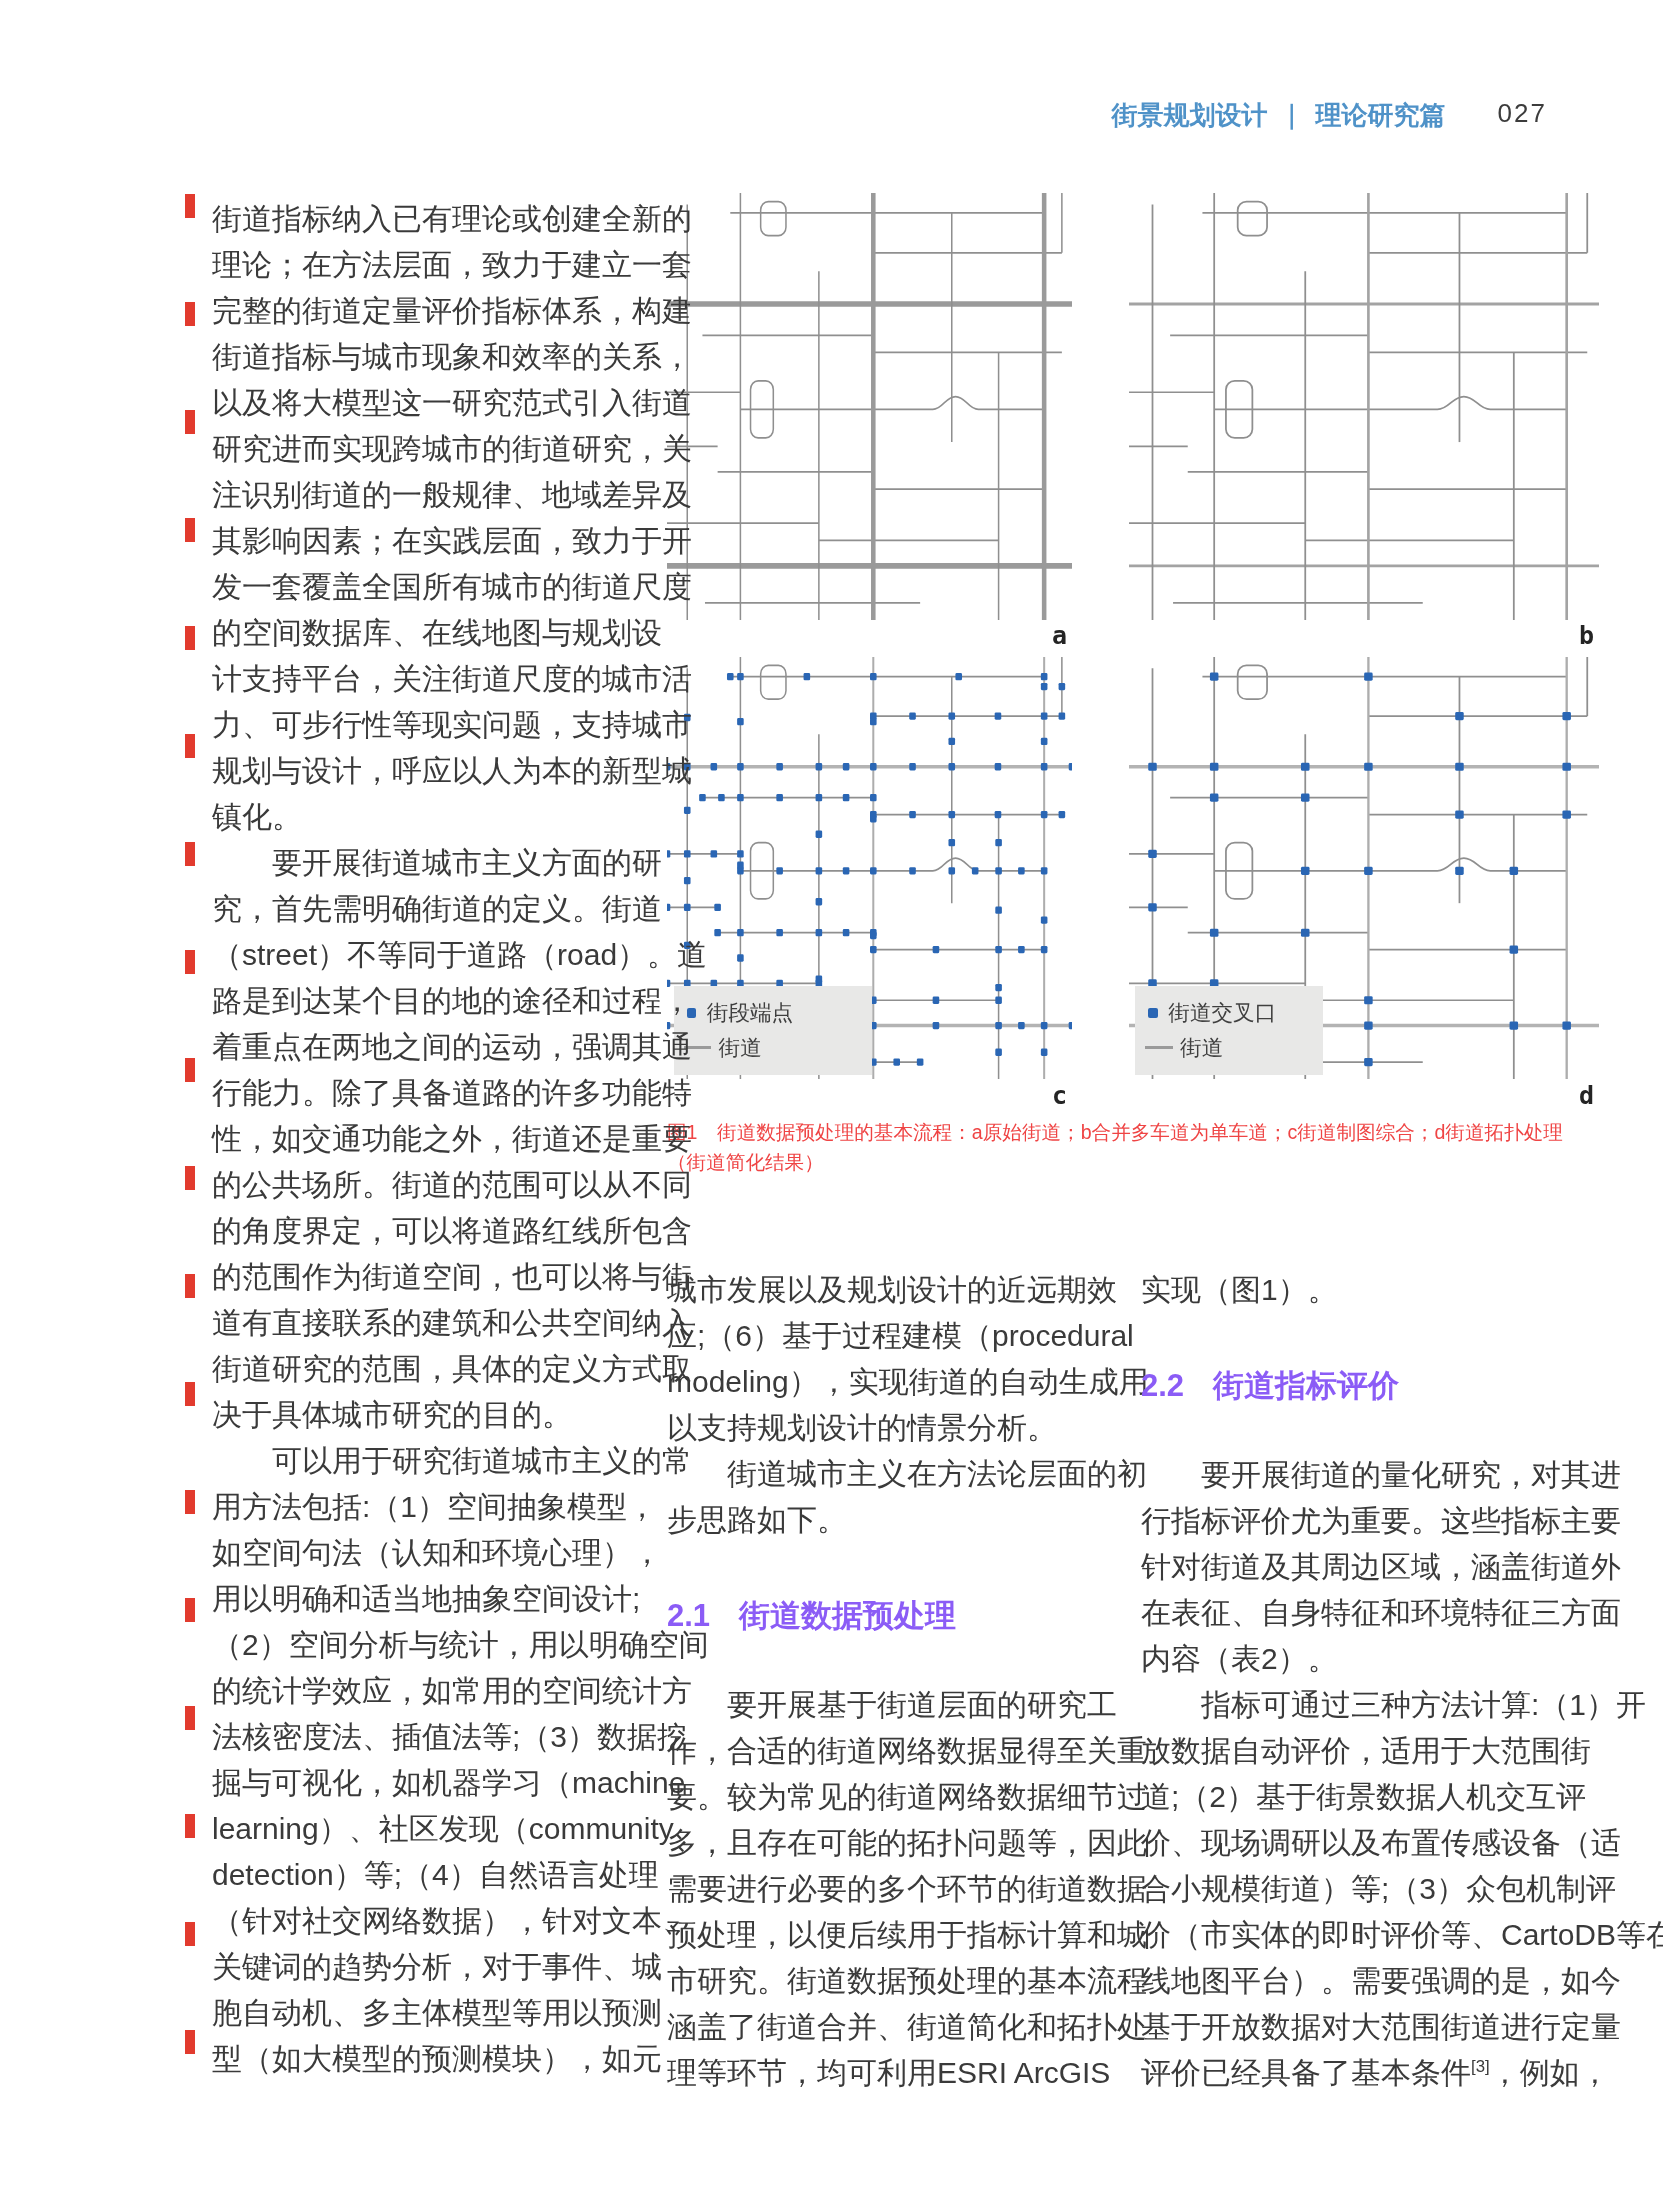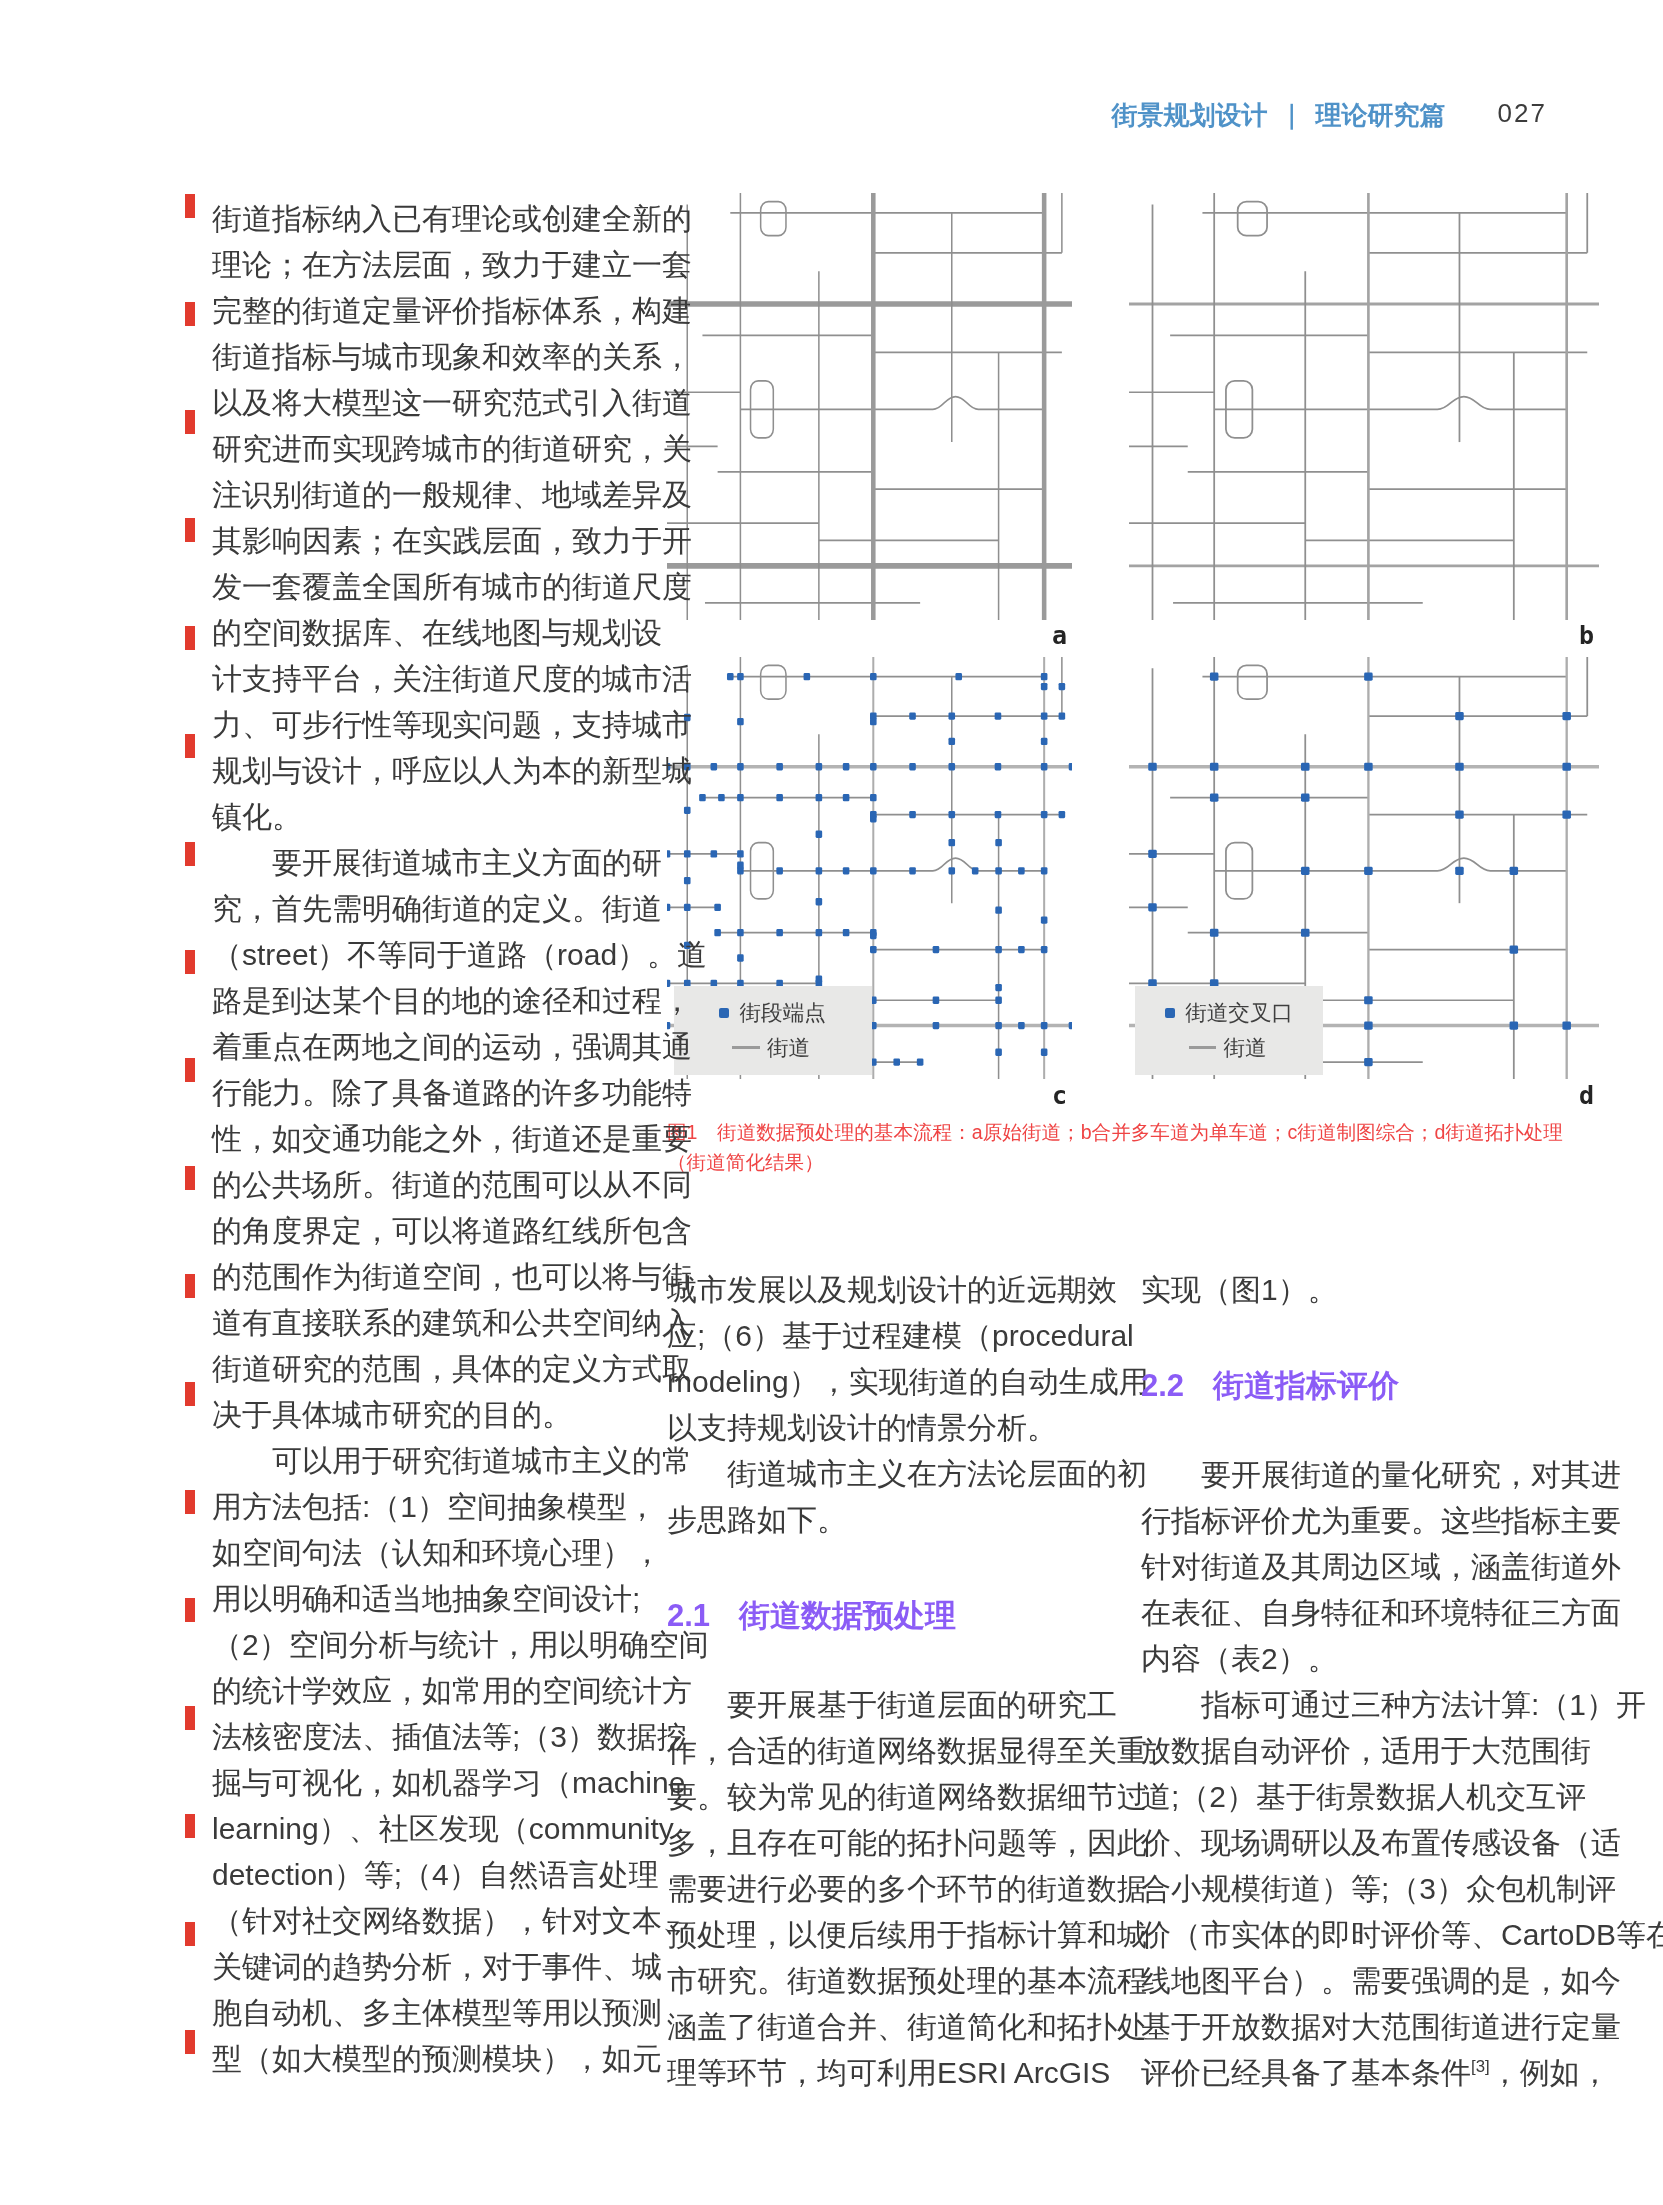--- a/index.html
+++ b/index.html
@@ -32,21 +32,21 @@
   .panel-d{left:462px;top:464px;width:470px;height:422px;}
   .plabel{position:absolute;font-size:25px;font-weight:bold;color:#242424;
           font-family:"DejaVu Sans Mono","Liberation Mono",monospace;}
   .plabel-a{left:385px;top:428px;}
   .plabel-b{left:912px;top:428px;}
   .plabel-c{left:385px;top:888px;}
   .plabel-d{left:912px;top:888px;}
   .legend{position:absolute;background:#e8e8e7;padding:9.2px 13px;box-sizing:border-box;}
   .legend-c{left:6.5px;top:793px;width:198px;height:89px;}
   .legend-d{left:468px;top:793px;width:188px;height:89px;}
-  .lrow{display:flex;align-items:center;height:35px;justify-content:center;}
+  .lrow{display:flex;align-items:center;height:35px;}
   .ldot{width:9.8px;height:9.8px;background:#2a66b4;border-radius:2px;margin-right:10.5px;flex:none;}
   .lline{width:27.5px;height:3.3px;background:#9a9a9a;margin-right:7.2px;margin-left:-2.6px;flex:none;}
   .ltext{font-size:21.6px;color:#3f3f3f;white-space:nowrap;}
   .caption{position:absolute;left:667px;top:1117px;width:930px;font-size:19.6px;line-height:30px;color:#ef4444;}
 </style>
 </head>
 <body>
 
 <div class="page">
 

